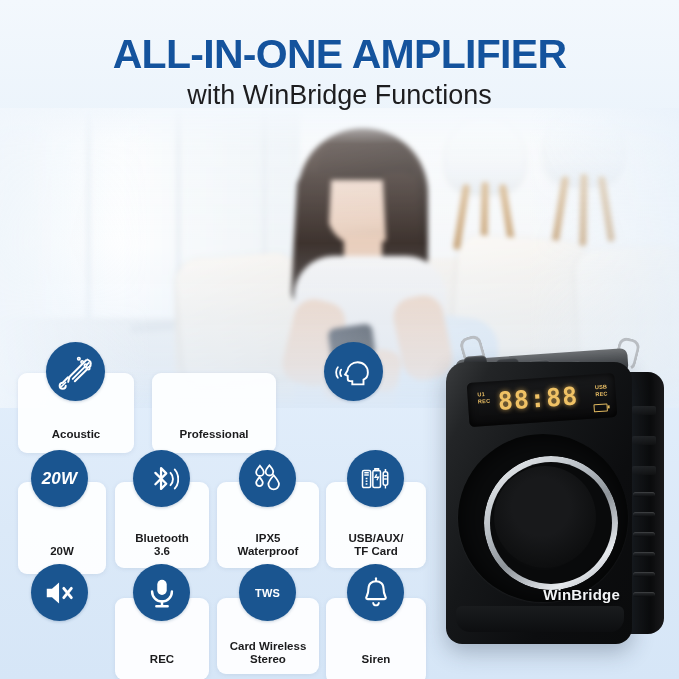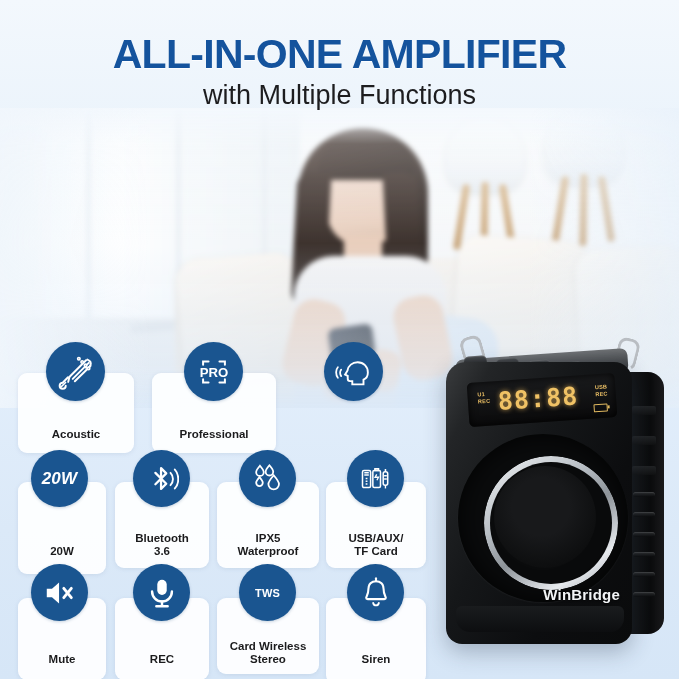--- a/index.html
+++ b/index.html
@@ -184,21 +184,21 @@
       <div class="hand h1"></div>
       <div class="hand h2"></div>
     </div>
 
     <div class="blurmask"></div>
     <div class="fade"></div>
     <div class="fadeside"></div>
   </div>
 
   <div class="title">ALL-IN-ONE AMPLIFIER</div>
-  <div class="subtitle">with Multiple Functions</div>
+  <div class="subtitle">with WinBridge Functions</div>
 
   <div class="grid">
 
     <div class="row" style="height:110px">
 
       <div class="card" style="position:absolute;left:18px;top:37px;width:116px;height:68px;padding-bottom:12px">
         <div class="cap">Acoustic</div>
       </div>
       <div class="ic" style="left:46px;top:6px;width:59px;height:59px">
         <svg width="38" height="38" viewBox="0 0 40 40" fill="none" stroke="#fff" stroke-width="2.1" stroke-linecap="round">
@@ -213,26 +213,20 @@
             <circle cx="33.2" cy="16.4" r="1.3" fill="#1a5590"></circle>
           </g>
           <path d="M11.6 25.6 6 31.2a3.2 3.2 0 1 0 3.2 3.2"></path>
           <path d="M4.5 35.5 9 31" stroke-width="1.7"></path>
         </svg>
       </div>
 
       <div class="card" style="position:absolute;left:152px;top:37px;width:124px;height:68px;padding-bottom:12px">
         <div class="cap">Professional</div>
       </div>
-      <div class="ic" style="left:184px;top:6px;width:59px;height:59px">
-        <svg width="40" height="40" viewBox="0 0 44 44">
-          <path d="M10 14V10.5h6M34 14V10.5h-6M10 30v3.5h6M34 30v3.5h-6" fill="none" stroke="#fff" stroke-width="2.2" stroke-linecap="round"></path>
-          <text x="22" y="27.5" text-anchor="middle" font-family="'Liberation Sans',sans-serif" font-size="14.5" font-weight="bold" fill="#fff">PRO</text>
-        </svg>
-      </div>
 
       <div class="ic" style="left:324px;top:6px;width:59px;height:59px">
         <svg width="38" height="38" viewBox="0 0 40 40" fill="none" stroke="#fff" stroke-width="2" stroke-linecap="round">
           <path d="M30 33v-5c3-1.2 4.6-4 4.6-7.6 0-6.2-4.6-10.6-10.8-10.6-5.6 0-10 3.6-10.6 8.6l-2.6 4.4 2.8 1.2v3.2c0 1.4 1 2.4 2.4 2.4h2.4V33z"></path>
           <path d="M6.5 17.5c-1.5 1.6-1.5 5 0 6.8M3 15c-2.4 2.6-2.4 8 0 11" stroke-width="1.9"></path>
         </svg>
       </div>
     </div>
 
     <div class="row" style="height:112px">
@@ -288,23 +282,20 @@
           <path d="M20.8 14.8 19 18h3.8l-1.8 3.4" stroke-width="1.5"></path>
           <rect x="28" y="12" width="5" height="15" rx="2.2"></rect>
           <path d="M30.5 9v3M29 16.5h3M29 20h3"></path>
           <path d="M30.5 27v3.5" stroke-width="1.5"></path>
         </svg>
       </div>
     </div>
 
     <div class="row" style="height:110px">
 
-      <div class="card" style="position:absolute;left:18px;top:40px;width:88px;height:68px;padding-bottom:14px">
-        <div class="cap">Mute</div>
-      </div>
       <div class="ic" style="left:31px;top:6px;width:57px;height:57px">
         <svg width="34" height="34" viewBox="0 0 36 36" fill="#fff">
           <path d="M4 13.5h5.5L17 7v22l-7.5-6.5H4z"></path>
           <g stroke="#fff" stroke-width="3" stroke-linecap="round">
             <path d="M22 13l8 10M30 13l-8 10"></path>
           </g>
         </svg>
       </div>
 
       <div class="card" style="position:absolute;left:115px;top:40px;width:94px;height:68px;padding-bottom:14px">

